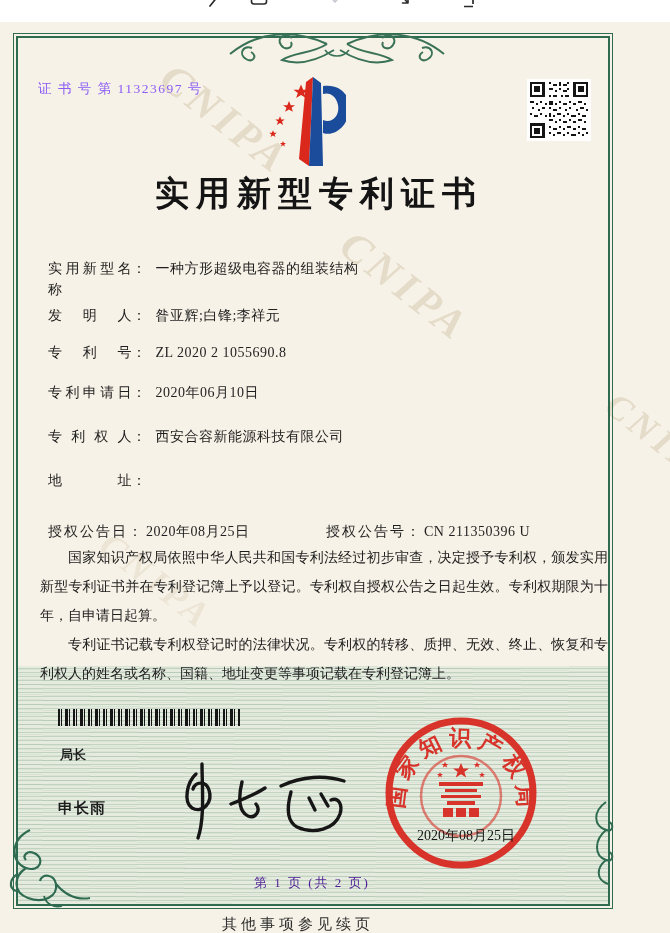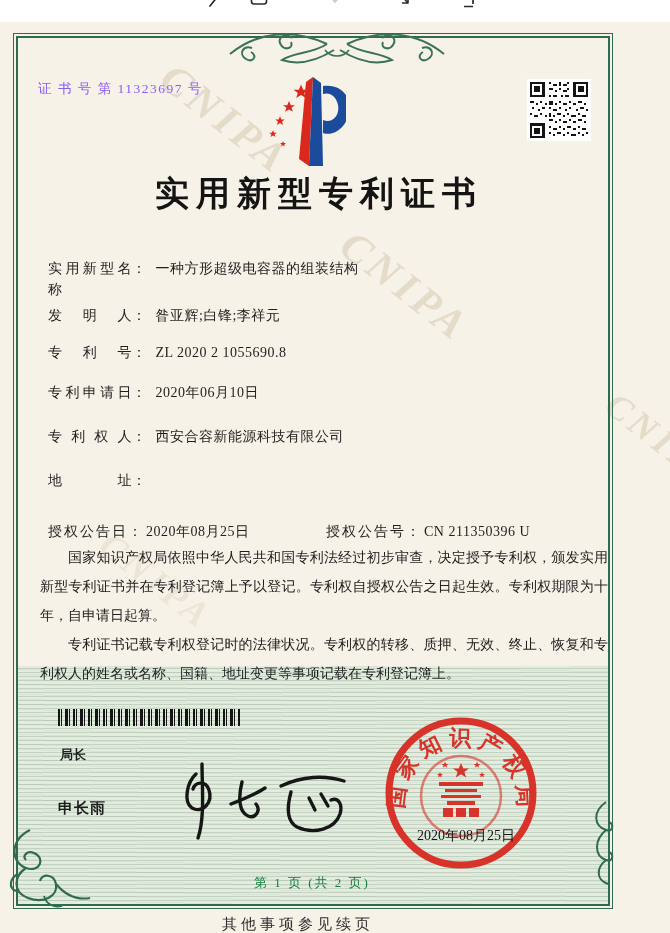--- a/index.html
+++ b/index.html
@@ -40,21 +40,21 @@
            background:repeating-linear-gradient(90deg,#151515 0 2px,rgba(0,0,0,0) 2px 3px,#151515 3px 4px,
            rgba(0,0,0,0) 4px 7px,#151515 7px 10px,rgba(0,0,0,0) 10px 11px,#151515 11px 12px,rgba(0,0,0,0) 12px 15px);}
   .dtitle{position:absolute;left:60px;top:724px;font-family:Liberation Mono, monospace;
           font-weight:700;font-size:13px;z-index:3;}
   .dname{position:absolute;left:58px;top:777px;font-family:"Liberation Sans","DejaVu Sans",sans-serif;
          font-weight:700;font-size:15px;letter-spacing:1px;z-index:3;}
   .sig{position:absolute;left:168px;top:730px;z-index:4;}
   .seal{position:absolute;left:382px;top:692px;z-index:3;}
   .sealdate{position:absolute;left:398px;top:805px;width:136px;text-align:center;font-size:14px;color:#141414;z-index:4;}
   .pageinfo{position:absolute;left:13px;top:852px;width:598px;text-align:center;font-size:13px;
-            letter-spacing:2px;color:#15803d;z-index:3;}
+            letter-spacing:2px;color:#4c1d95;z-index:3;}
   .contnote{position:absolute;left:0;top:893px;width:596px;text-align:center;font-size:15px;
             letter-spacing:4px;color:#2e2e2e;z-index:3;}
 </style>
 </head>
 <body>
 
 <div class="screen">
 
   <div class="toolbar">
     <svg class="ticon" style="left:205px" viewBox="0 0 18 20">

